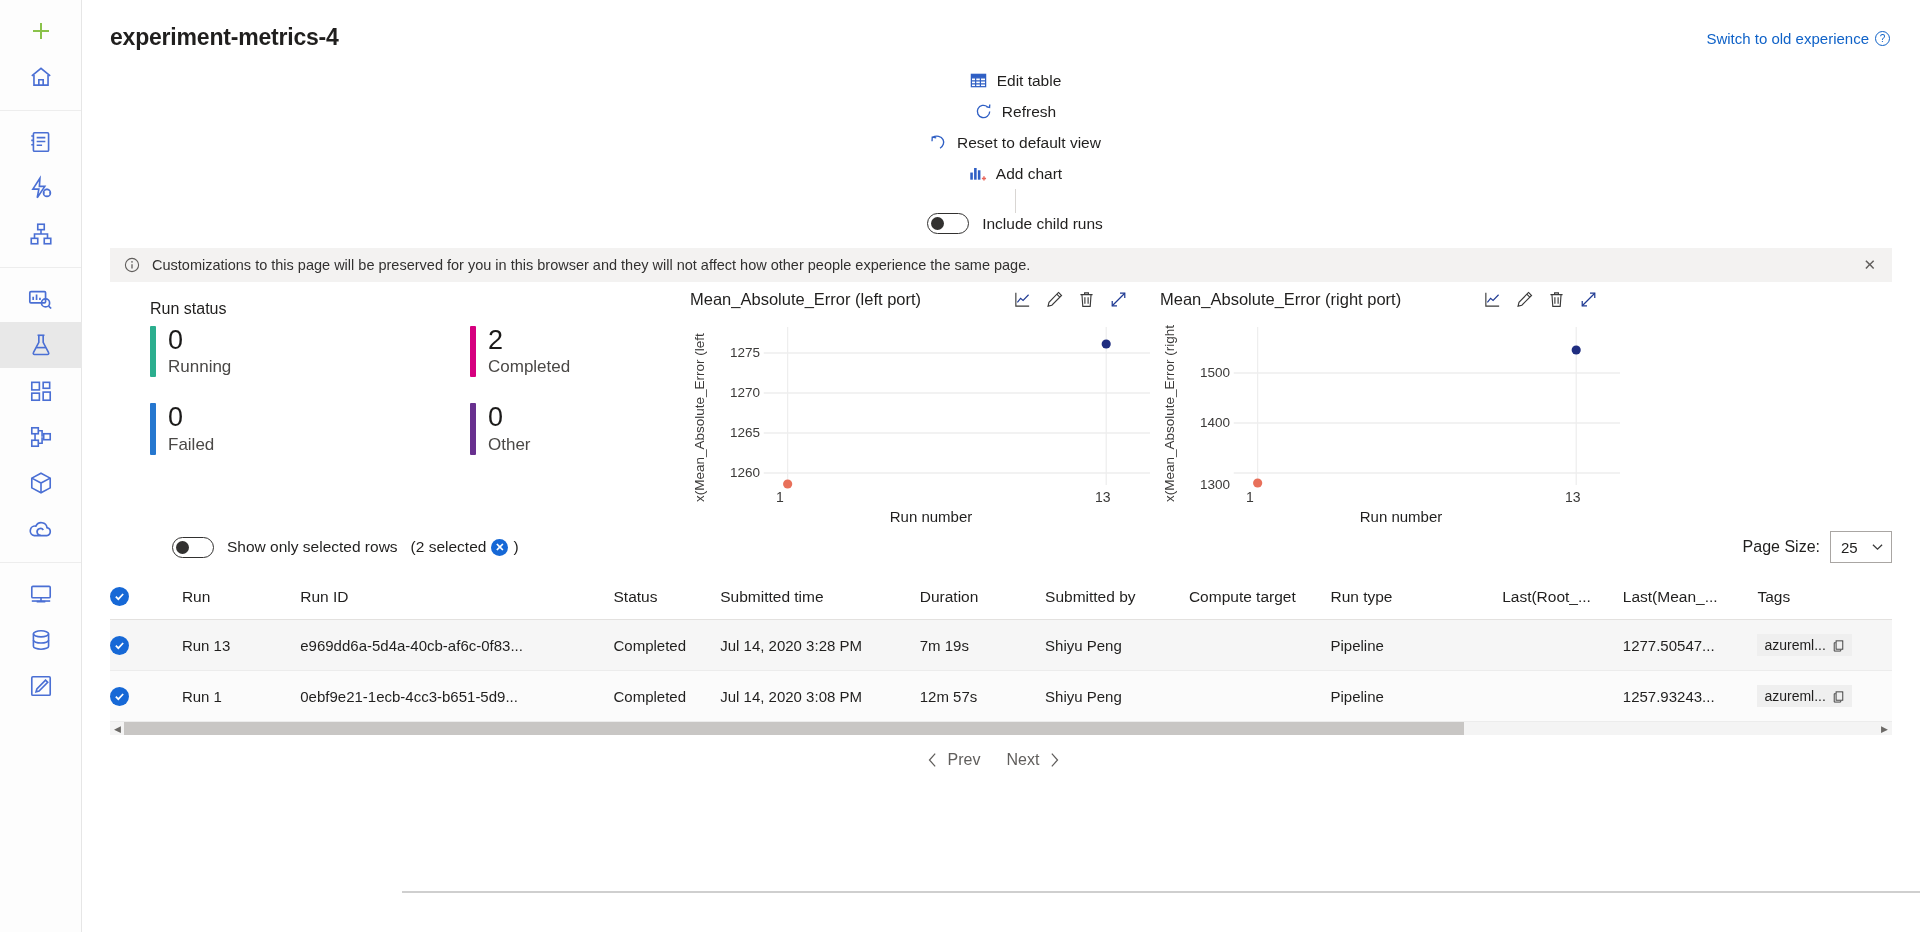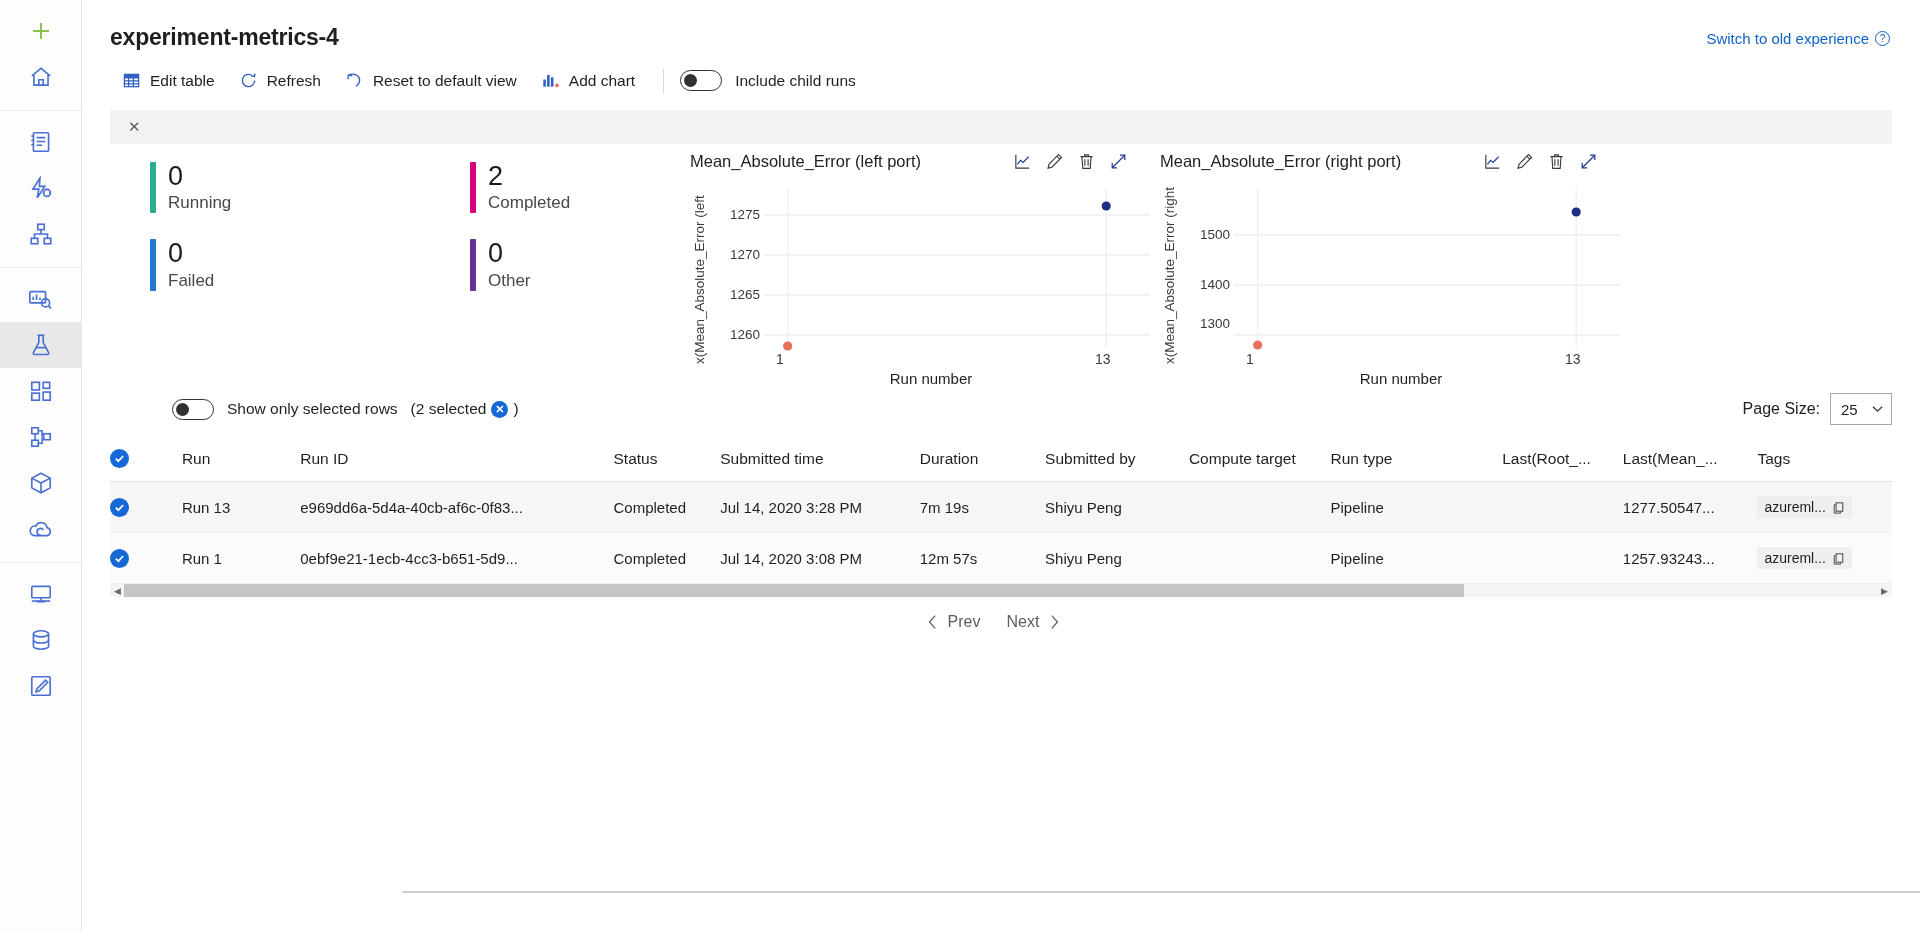--- a/index.html
+++ b/index.html
@@ -58,21 +58,21 @@
   }
   .switch-link .q {
     display: inline-flex; align-items: center; justify-content: center;
     width: 15px; height: 15px; border: 1px solid #0f62c8; border-radius: 50%;
     font-size: 10px; line-height: 1;
   }
 
   
   .cmdbar {
     display: flex; align-items: center;
-    padding: 14px 0 10px 28px; gap: 0px;
+    padding: 14px 0 10px 28px; gap: 0px; flex-direction: column;
   }
   .cmd {
     display: flex; align-items: center; gap: 9px;
     padding: 6px 12px; cursor: pointer; font-size: 15.5px; color: #201f1e;
     white-space: nowrap;
   }
   .cmd-sep {
     width: 1px; height: 24px; background: #d9d6d3; margin: 0 16px;
   }
   .toggle {
@@ -388,27 +388,36 @@
 
       <div class="toggle-row">
         <div class="toggle">
           <div class="knob"></div>
         </div>
         <span class="toggle-label">Include child runs</span>
       </div>
     </div>
 
     <div class="msgbar">
+      <div class="msgbar-left">
+        <svg width="16" height="16" viewBox="0 0 16 16" fill="none" stroke="#605e5c" stroke-width="1.1">
+          <circle cx="8" cy="8" r="6.6"></circle>
+            <path d="M8 7.2v4.2" stroke-width="1.3"></path>
+            <circle cx="8" cy="4.9" r="0.8" fill="#605e5c" stroke="none"></circle>
+        </svg>
+        <span>Customizations to this page will be preserved for you in this browser and they will not affect how other people experience the same page.</span>
+      </div>
       <span class="msg-close">✕</span>
     </div>
 
 
     <div class="content-row">
 
       <div class="status-panel">
+        <div class="status-title">Run status</div>
         <div class="status-grid">
 
           <div class="status-card">
             <div class="status-bar" style="background:#2bae8e"></div>
             <div class="status-text">
               <div class="status-num">0</div>
               <div class="status-lbl">Running</div>
             </div>
           </div>
 
@@ -548,21 +557,21 @@
                 <line x1="52" y1="106" x2="440" y2="106" stroke="#e6e6e6" stroke-width="1.2"></line>
                 <line x1="52" y1="156" x2="440" y2="156" stroke="#e6e6e6" stroke-width="1.2"></line>
                 <line x1="76" y1="10" x2="76" y2="168" stroke="#ededed" stroke-width="1.2"></line>
                 <line x1="396" y1="10" x2="396" y2="168" stroke="#ededed" stroke-width="1.2"></line>
                 <circle cx="76" cy="166" r="4.6" fill="#e8705a"></circle>
                 <circle cx="396" cy="33" r="4.6" fill="#1f2d80"></circle>
               </svg>
               <div style="position:absolute;left:0;top:0;width:48px;text-align:right;font-size:13.5px;color:#3b3a39;">
                 <div style="position:absolute;top:48px;right:0;">1500</div>
                 <div style="position:absolute;top:98px;right:0;">1400</div>
-                <div style="position:absolute;top:137px;right:0;">1300</div>
+                <div style="position:absolute;top:160px;right:0;">1300</div>
               </div>
               <div style="position:absolute;left:0;top:172px;width:100%;font-size:14px;color:#3b3a39;">
                 <div style="position:absolute;left:64px;">1</div>
                 <div style="position:absolute;left:383px;">13</div>
               </div>
               <div class="xlabel">Run number</div>
             </div>
           </div>
         </div>
 

